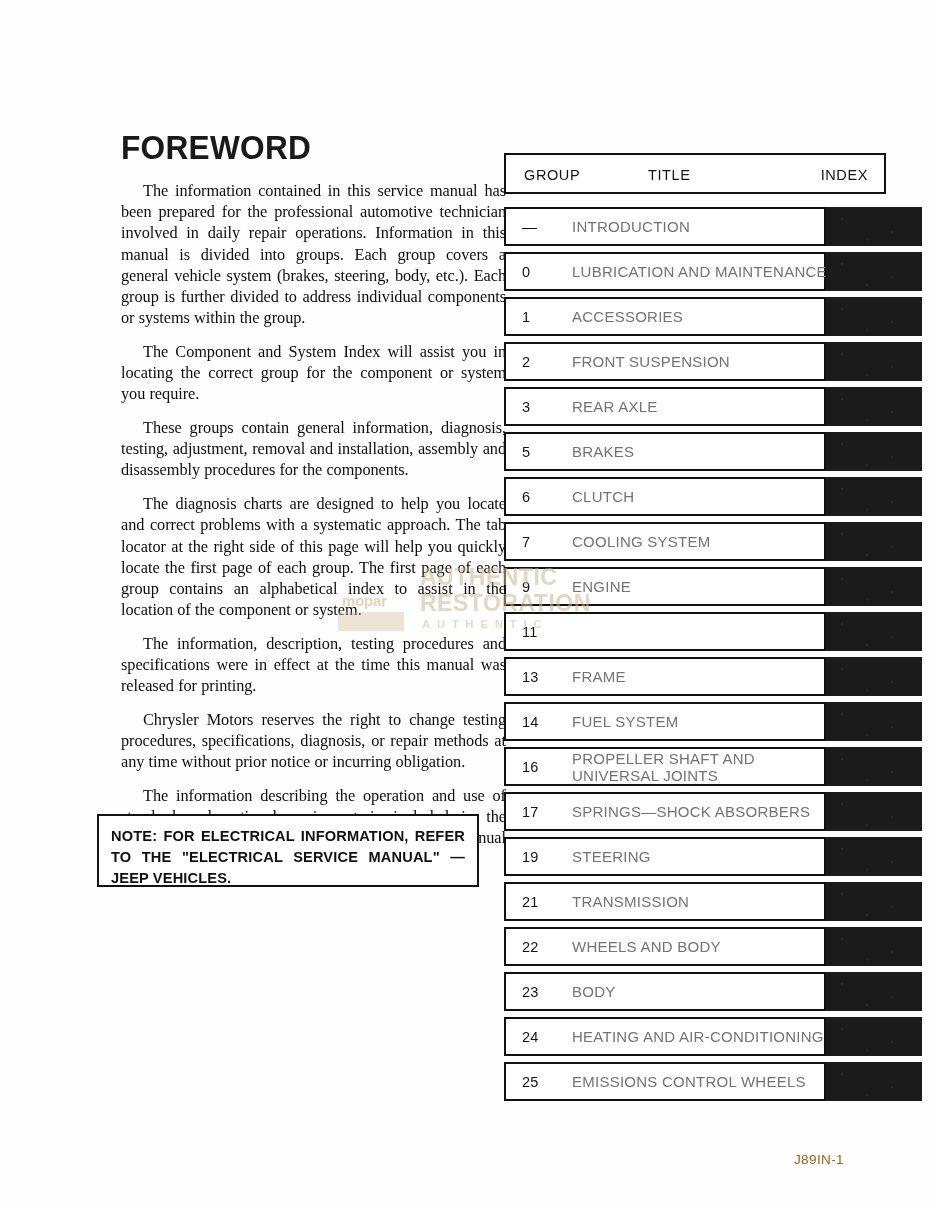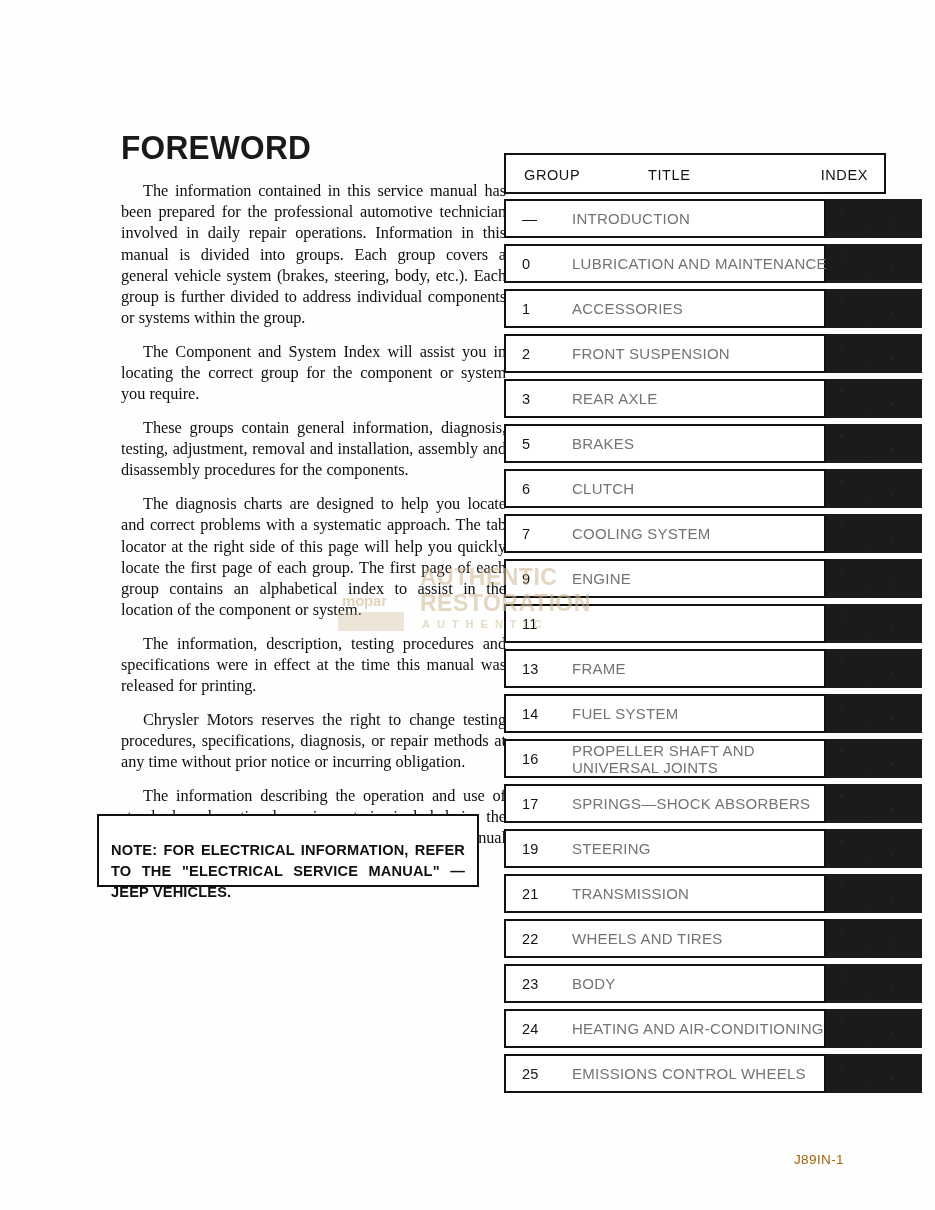--- a/index.html
+++ b/index.html
@@ -69,40 +69,40 @@
     background: #fff;
   }
   #note-text {
     font-family: "Liberation Sans", "DejaVu Sans", sans-serif;
     font-weight: bold;
     font-size: 14.6px;
     line-height: 21px;
     text-align: justify;
     text-align-last: left;
     color: #101010;
-    padding: 24px 12px 0 12px;
+    padding: 10px 12px 0 12px;
     letter-spacing: 0.15px;
   }
 
   
   #index-table {
     position: absolute;
     left: 504px;
     top: 153px;
     width: 420px;
   }
 
   .tbl-header {
     position: relative;
     width: 382px;
     height: 41px;
     border: 2px solid #111;
     box-sizing: border-box;
     background: #fff;
-    margin-bottom: 5px;
+    margin-bottom: 13px;
     font-family: "Liberation Sans", "DejaVu Sans", sans-serif;
     font-size: 14.5px;
     color: #141414;
     letter-spacing: 0.6px;
   }
   .tbl-header .h-group {
     position: absolute;
     left: 18px;
     top: 12px;
   }
@@ -371,21 +371,21 @@
         <div class="row">
           <div class="row-tab"></div>
           <div class="row-box"></div>
           <div class="row-num">21</div>
           <div class="row-title">TRANSMISSION</div>
         </div>
         <div class="row">
           <div class="row-tab"></div>
           <div class="row-box"></div>
           <div class="row-num">22</div>
-          <div class="row-title">WHEELS AND TIRES</div>
+          <div class="row-title">WHEELS AND BODY</div>
         </div>
         <div class="row">
           <div class="row-tab"></div>
           <div class="row-box"></div>
           <div class="row-num">23</div>
           <div class="row-title">BODY</div>
         </div>
         <div class="row">
           <div class="row-tab"></div>
           <div class="row-box"></div>

